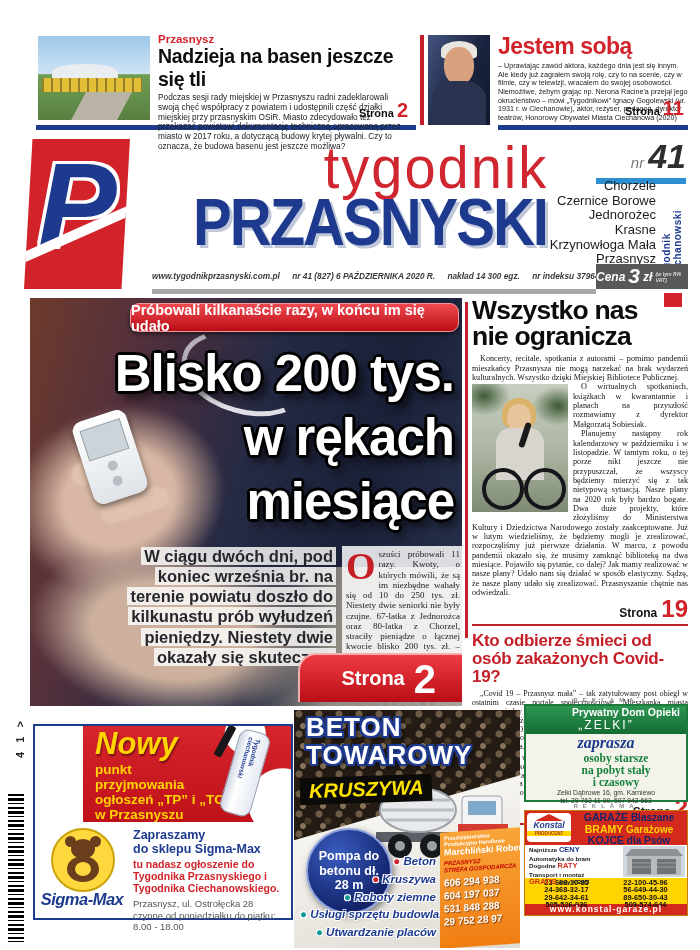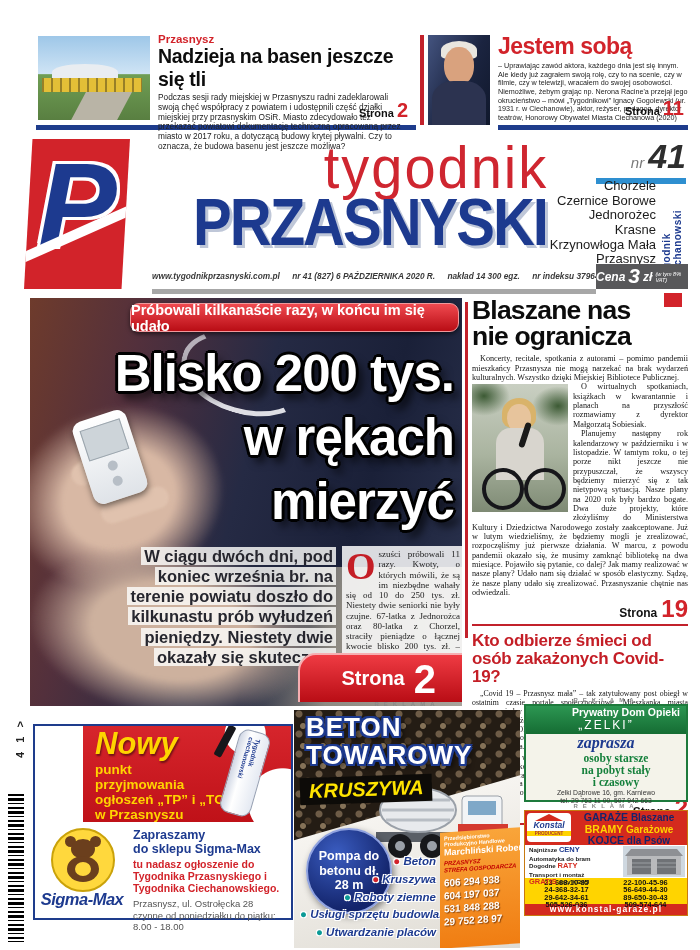--- a/index.html
+++ b/index.html
@@ -298,35 +298,35 @@
     <div class="mp-device">
       <div class="mp-screen"></div>
       <div class="mp-dot"></div>
       <div class="mp-dot"></div>
     </div>
     <div class="mp-arc"></div>
 
     <div class="ms-kick">Próbowali kilkanaście razy, w końcu im się udało</div>
     <div class="ms-h ms-h1">Blisko 200 tys.</div>
     <div class="ms-h ms-h2">w rękach</div>
-    <div class="ms-h ms-h3">mierzyć</div>
+    <div class="ms-h ms-h3">miesiące</div>
     <div class="ms-lead"><span>W ciągu dwóch dni, pod koniec września br. na terenie powiatu doszło do kilkunastu prób wyłudzeń pieniędzy. Niestety dwie okazały się skuteczne.</span></div>
     <div class="ms-bcol">
       <span class="ms-drop">O</span><span>szuści próbowali 11 razy. Kwoty, o których mówili, że są im niezbędne wahały się od 10 do 250 tys. zł. Niestety dwie seniorki nie były czujne. 67-latka z Jednorożca oraz 80-latka z Chorzel, straciły pieniądze o łącznej kwocie blisko 200 tys. zł. – opowiada asp. sztab. Krzysztof Błaszczak z KPP Przasnysz.</span>
     </div>
     <div class="ms-strona">
       <span class="lbl">Strona</span>
       <span class="num">2</span>
     </div>
   </div>
 
   <div class="rc">
     <div class="rc-stripe"></div>
     <div class="rc-t1">
-      <div>Blaszane nas</div>
+      <div>Wszystko nas</div>
       <div>nie ogranicza</div>
     </div>
     <div class="rc-body">
       <p>Koncerty, recitale, spotkania z autorami – pomimo pandemii mieszkańcy Przasnysza nie mogą narzekać na brak wydarzeń kulturalnych. Wszystko dzięki Miejskiej Bibliotece Publicznej.</p>
       <div class="rc-photo">
         <div class="w-plant" style="left:-14px;top:-8px;"></div>
         <div class="w-plant" style="right:-16px;top:2px;"></div>
         <div class="w-hair"></div>
         <div class="w-face"></div>
         <div class="w-body"></div>

